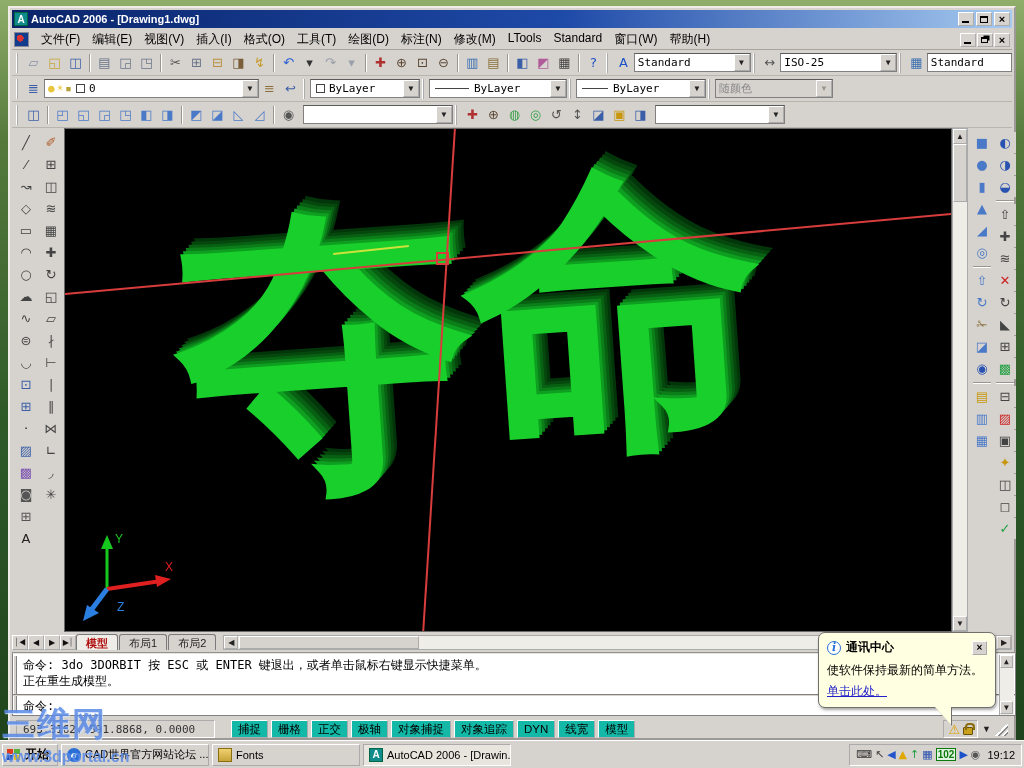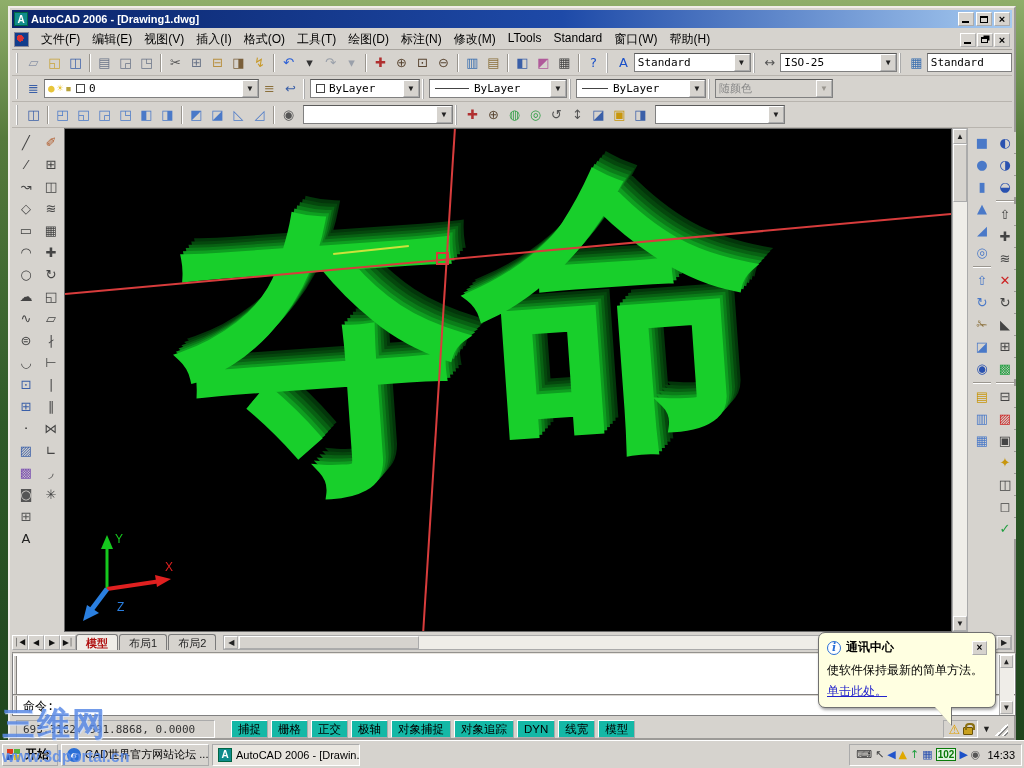--- a/index.html
+++ b/index.html
@@ -686,20 +686,24 @@
       <span class="tab">布局2</span>
       <span class="hscroll">
         <span class="sbtn" style="height:13px">◀</span>
         <span class="hthumb"></span>
         <span class="sbtn hright" style="height:13px">▶</span>
       </span>
     </div>
 
     <div id="cmd">
       <span class="cmdgrip"></span>
+      <div class="cmdhist">
+        <div>命令: 3do 3DORBIT 按 ESC 或 ENTER 键退出，或者单击鼠标右键显示快捷菜单。</div>
+        <div>正在重生成模型。</div>
+      </div>
       <div class="cmddiv"></div>
       <div class="cmdprompt">命令:</div>
       <div class="cmdscroll">
         <span class="sbtn" style="width:13px;height:13px;">▲</span>
         <span class="sbtn" style="width:13px;height:13px;position:absolute;bottom:1px;">▼</span>
       </div>
     </div>
 
     <div id="statusbar">
       <span class="coords">693.3162, 591.8868, 0.0000</span>
@@ -744,38 +748,42 @@
           <i class="wf3"></i>
           <i class="wf4"></i>
         </span>
       <span>开始</span>
     </span>
     <span id="task-buttons" style="display:flex;gap:3px;">
         <span class="task">
           <span class="task-ico ico-ie">e</span>
           <span>CAD世界官方网站论坛 ...</span>
         </span>
+        <span class="task">
+          <span class="task-ico ico-folder"></span>
+          <span>Fonts</span>
+        </span>
         <span class="task active">
           <span class="task-ico ico-acad">A</span>
           <span>AutoCAD 2006 - [Drawin...</span>
         </span>
       </span>
     <span id="tray">
       <span id="tray-icons" style="display:flex;align-items:center;gap:3px;">
           <span class="tray-ico" style="color: rgb(51, 51, 51);">⌨</span>
           <span class="tray-ico" style="color: rgb(68, 68, 68);">↖</span>
           <span class="tray-ico" style="color: rgb(34, 85, 204);">◀</span>
           <span class="tray-ico" style="color: rgb(224, 168, 0);">▲</span>
           <span class="tray-ico" style="color: rgb(30, 158, 62);">↑</span>
           <span class="tray-ico" style="color: rgb(42, 82, 176);">▦</span>
           <span class="tray-badge" style="color: rgb(10, 122, 10);">102</span>
           <span class="tray-ico" style="color: rgb(26, 80, 200);">▶</span>
           <span class="tray-ico" style="color: rgb(85, 85, 85);">◉</span>
         </span>
-      <span class="clock">14:33</span>
+      <span class="clock">19:12</span>
     </span>
   </div>
 
   <div id="watermark">
     <div class="w1">三维网</div>
     <div class="w2">www.3dportal.cn</div>
   </div>
 </div>
 
 </body></html>

